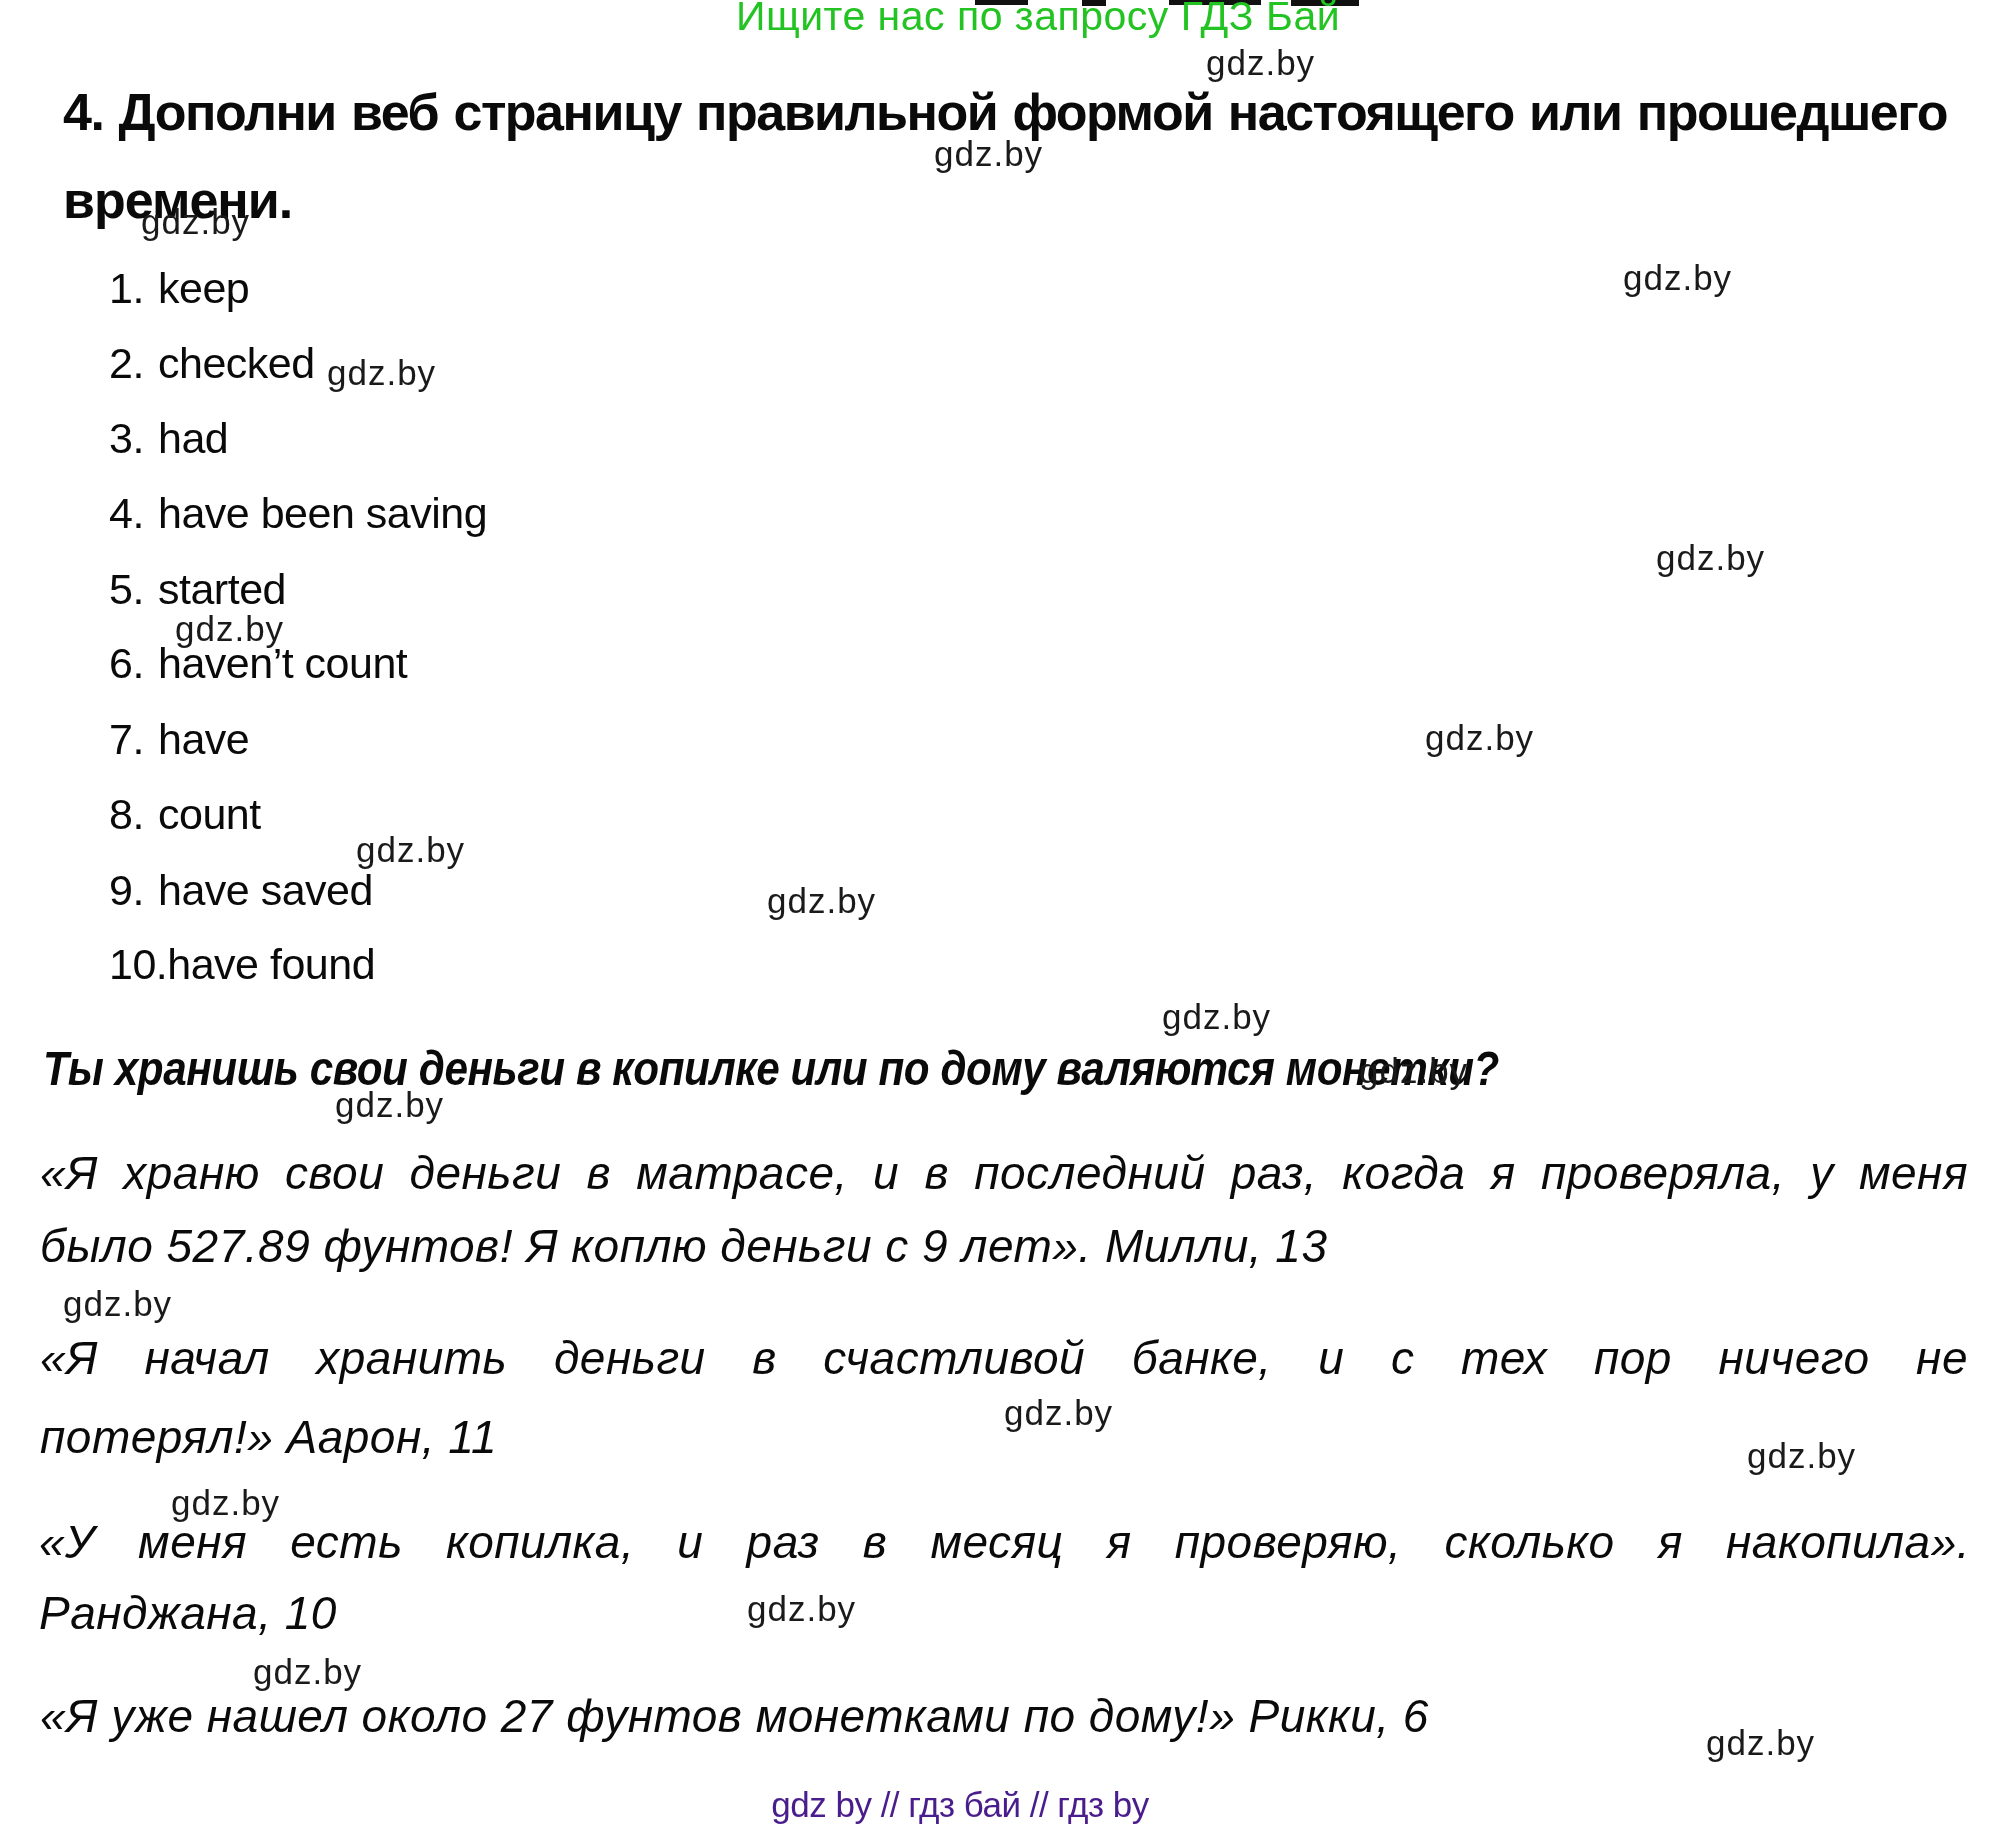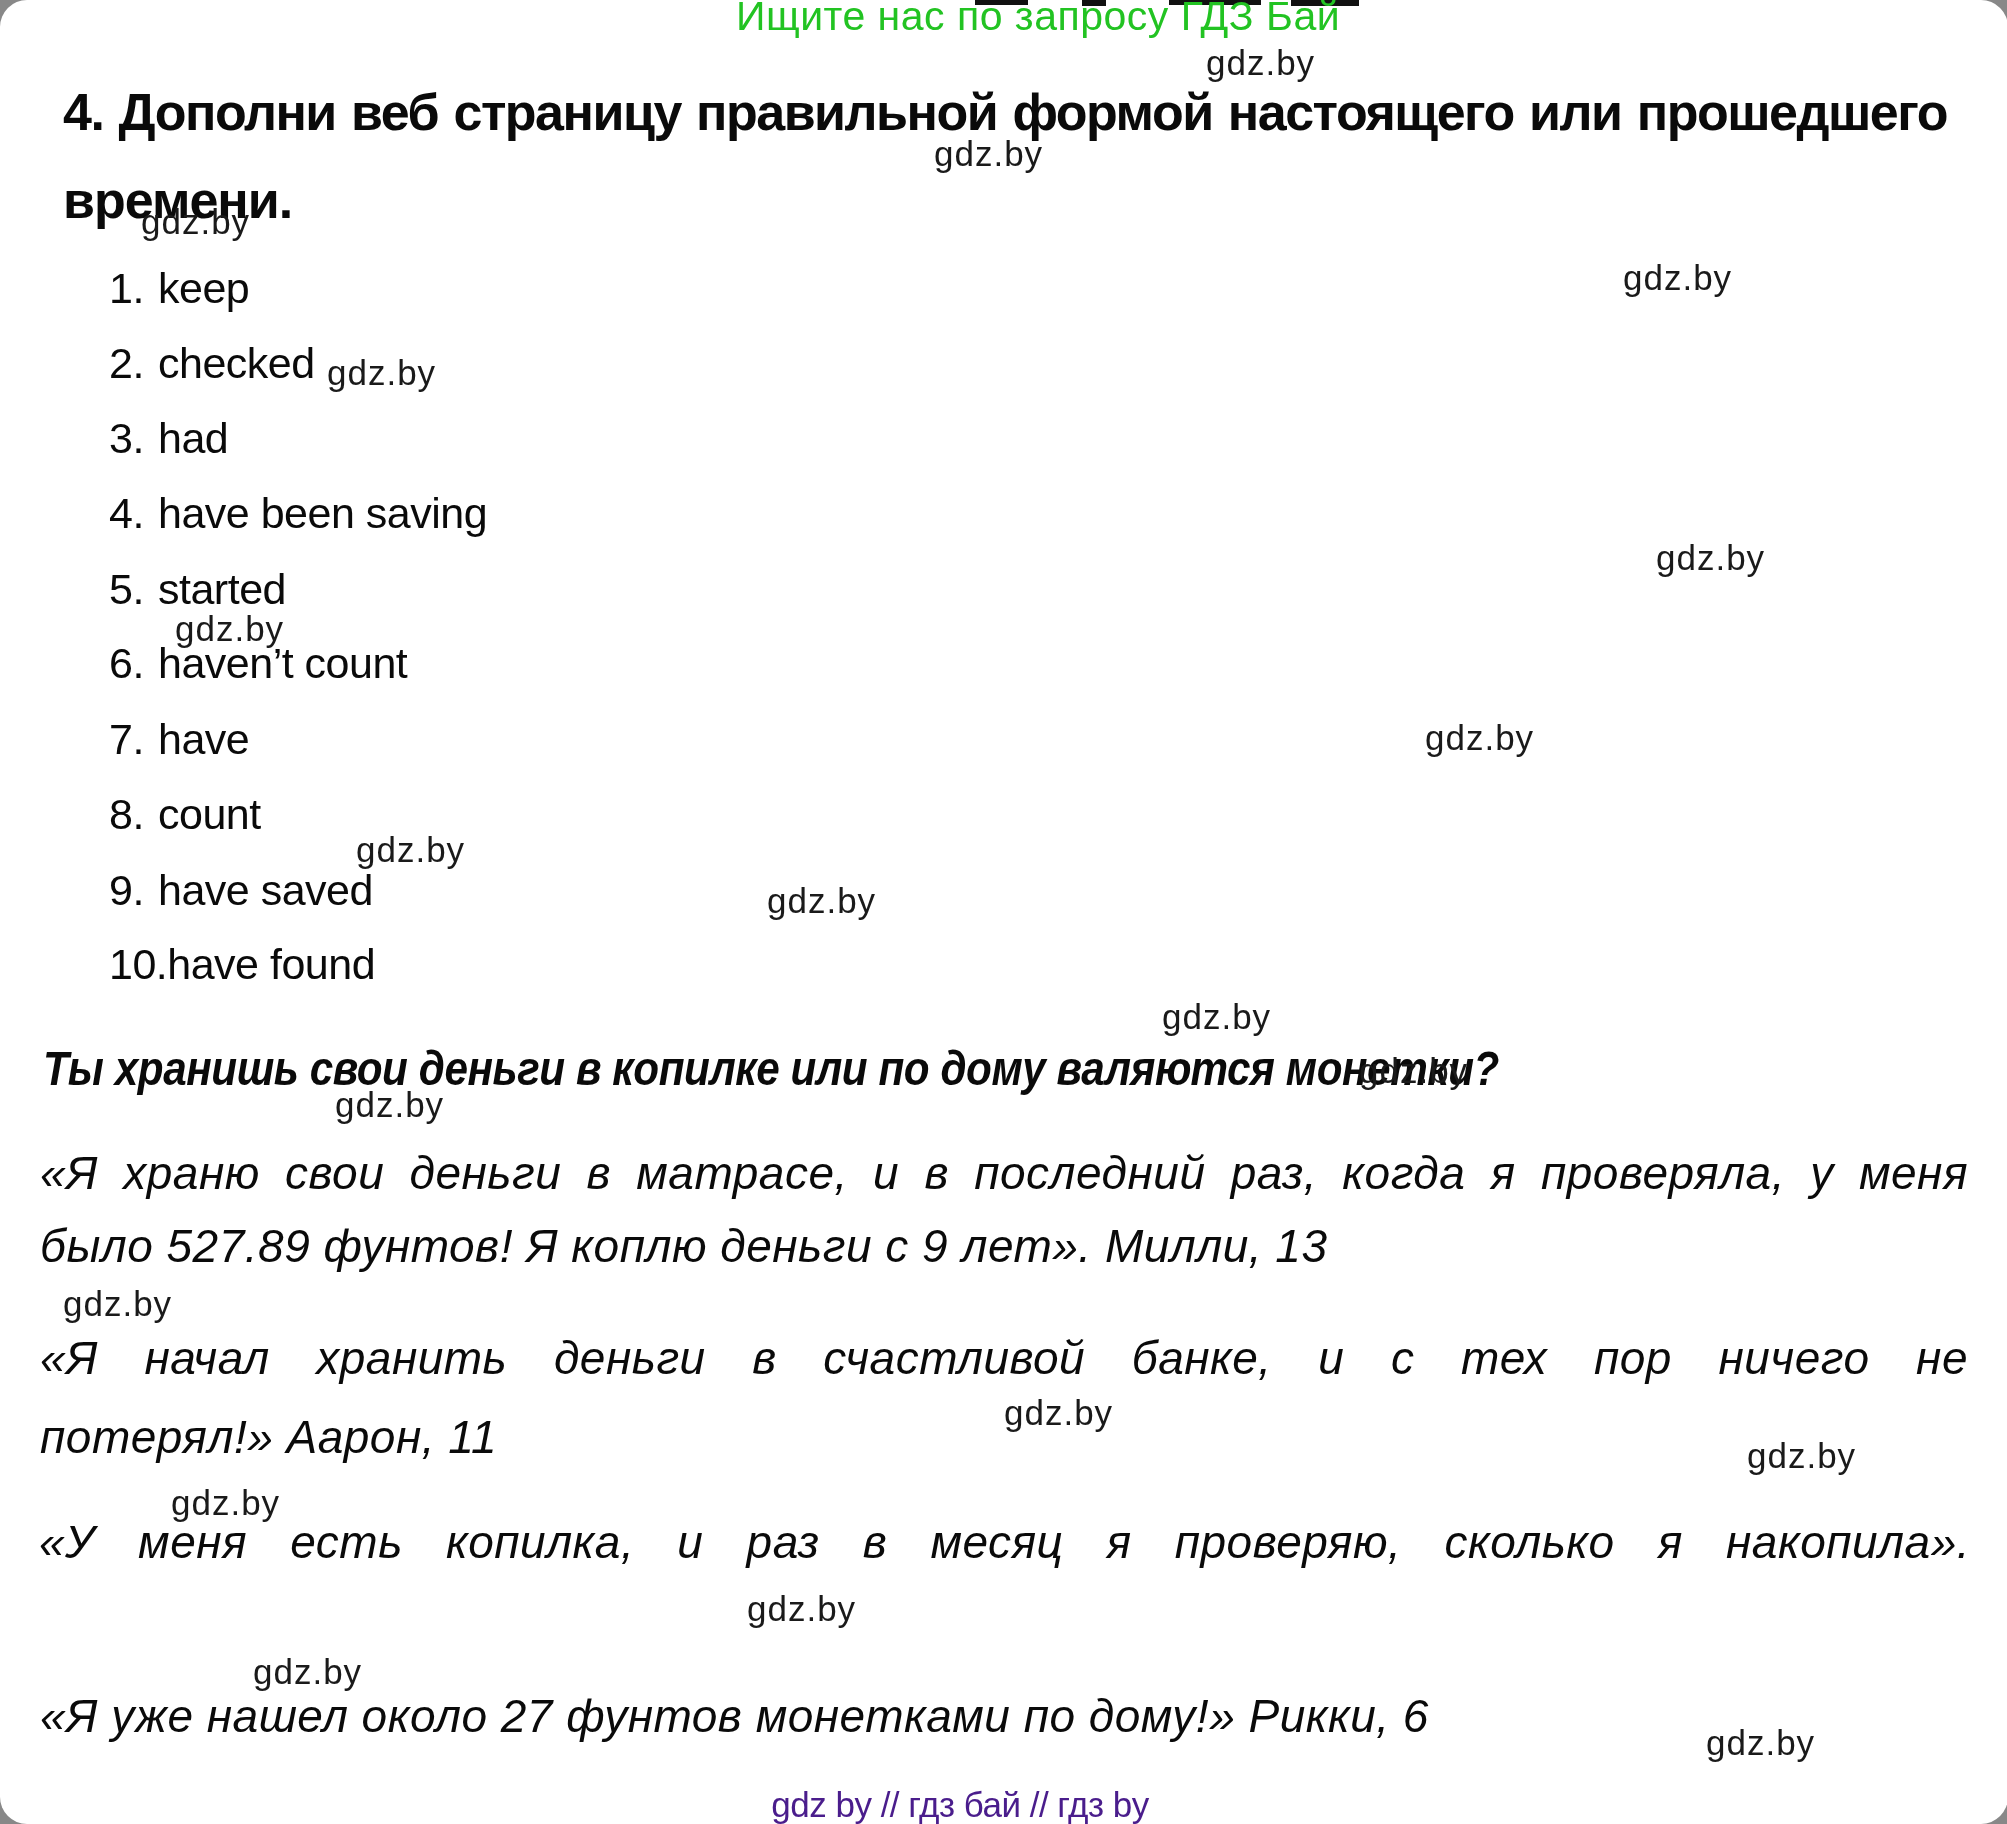--- a/index.html
+++ b/index.html
@@ -4,21 +4,20 @@
 <style>
   html,body{margin:0;padding:0;}
   body{background:#888;}
   #canvas{
     position:relative;
     width:2008px;height:1824px;
     background:#ffffff;
     overflow:hidden;
     font-family:"Liberation Sans", sans-serif;
     color:#0a0a0a;
-    border-radius:27px;
   }
   .abs{position:absolute;line-height:1.12;white-space:nowrap;}
   
   .promo{
     left:736px;top:-5.8px;
     font-size:41px;color:#22c322;
     letter-spacing:0.5px;
   }
   
   .edge-artifact{position:absolute;background:#111;top:0;}
@@ -124,20 +123,21 @@
     </div>
   </div>
 
   <div class="abs question">Ты хранишь свои деньги в копилке или по дому валяются монетки?</div>
 
   <div class="abs quote q-just q1l1">«Я храню свои деньги в матрасе, и в последний раз, когда я проверяла, у меня</div>
   <div class="abs quote q1l2">было 527.89 фунтов! Я коплю деньги с 9 лет». Милли, 13</div>
   <div class="abs quote q-just q2l1">«Я начал хранить деньги в счастливой банке, и с тех пор ничего не</div>
   <div class="abs quote q2l2">потерял!» Аарон, 11</div>
   <div class="abs quote q-just q3l1">«У меня есть копилка, и раз в месяц я проверяю, сколько я накопила».</div>
+  <div class="abs quote q3l2">Ранджана, 10</div>
   <div class="abs quote q4l1">«Я уже нашел около 27 фунтов монетками по дому!» Рикки, 6</div>
 
   <span class="wm" style="left:1206px;top:45px;">gdz.by</span>
   <span class="wm" style="left:934px;top:136px;">gdz.by</span>
   <span class="wm" style="left:141px;top:204px;">gdz.by</span>
   <span class="wm" style="left:1623px;top:260px;">gdz.by</span>
   <span class="wm" style="left:327px;top:355px;">gdz.by</span>
   <span class="wm" style="left:1656px;top:540px;">gdz.by</span>
   <span class="wm" style="left:175px;top:611px;">gdz.by</span>
   <span class="wm" style="left:1425px;top:720px;">gdz.by</span>

